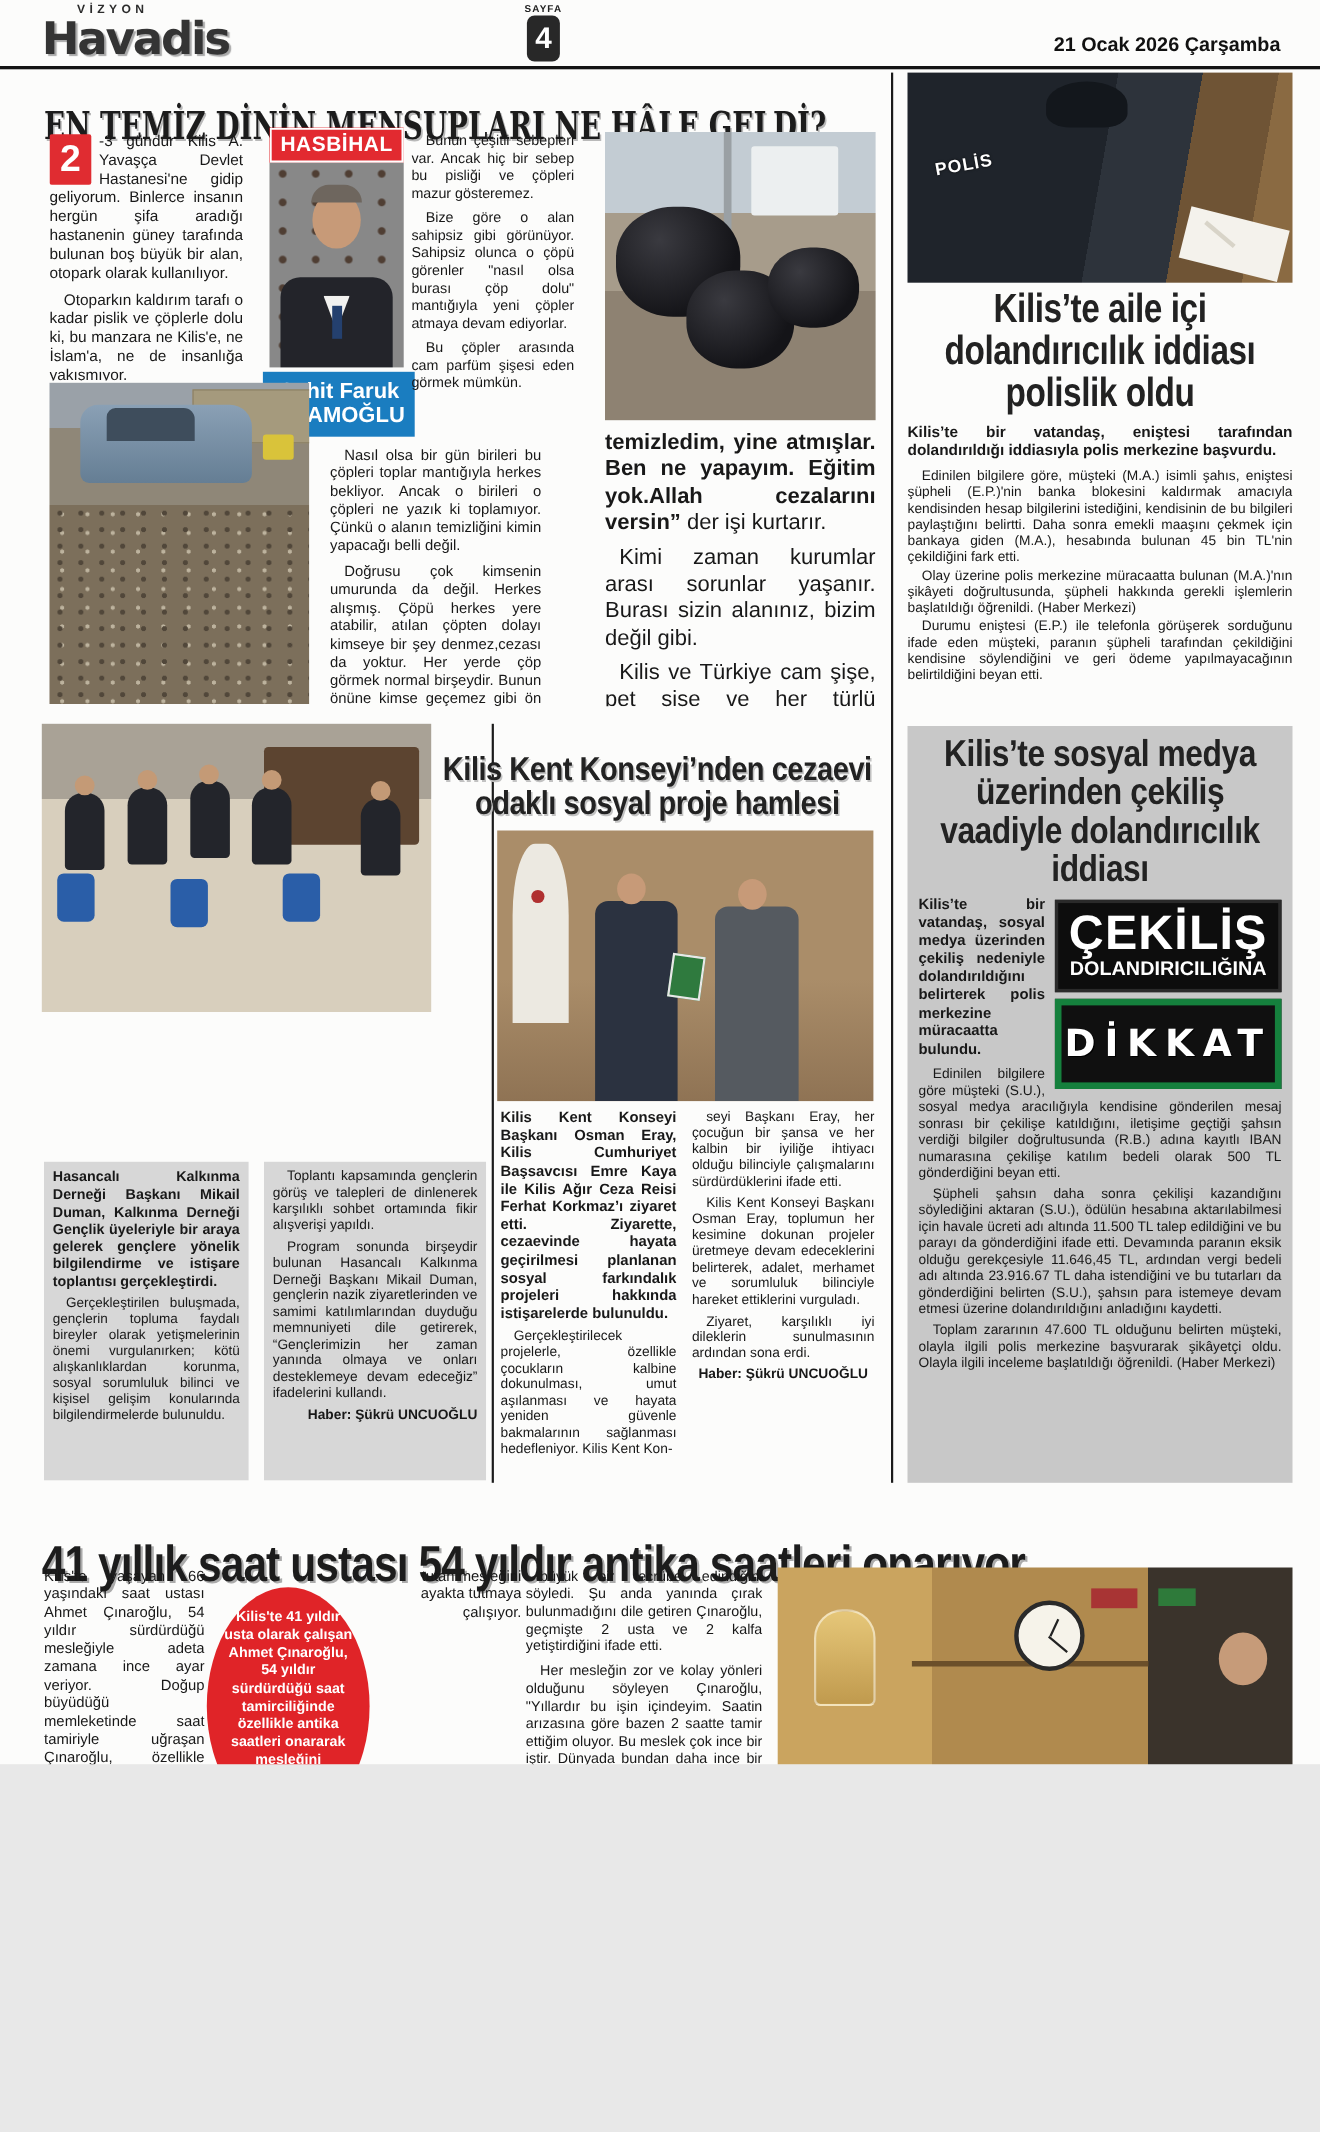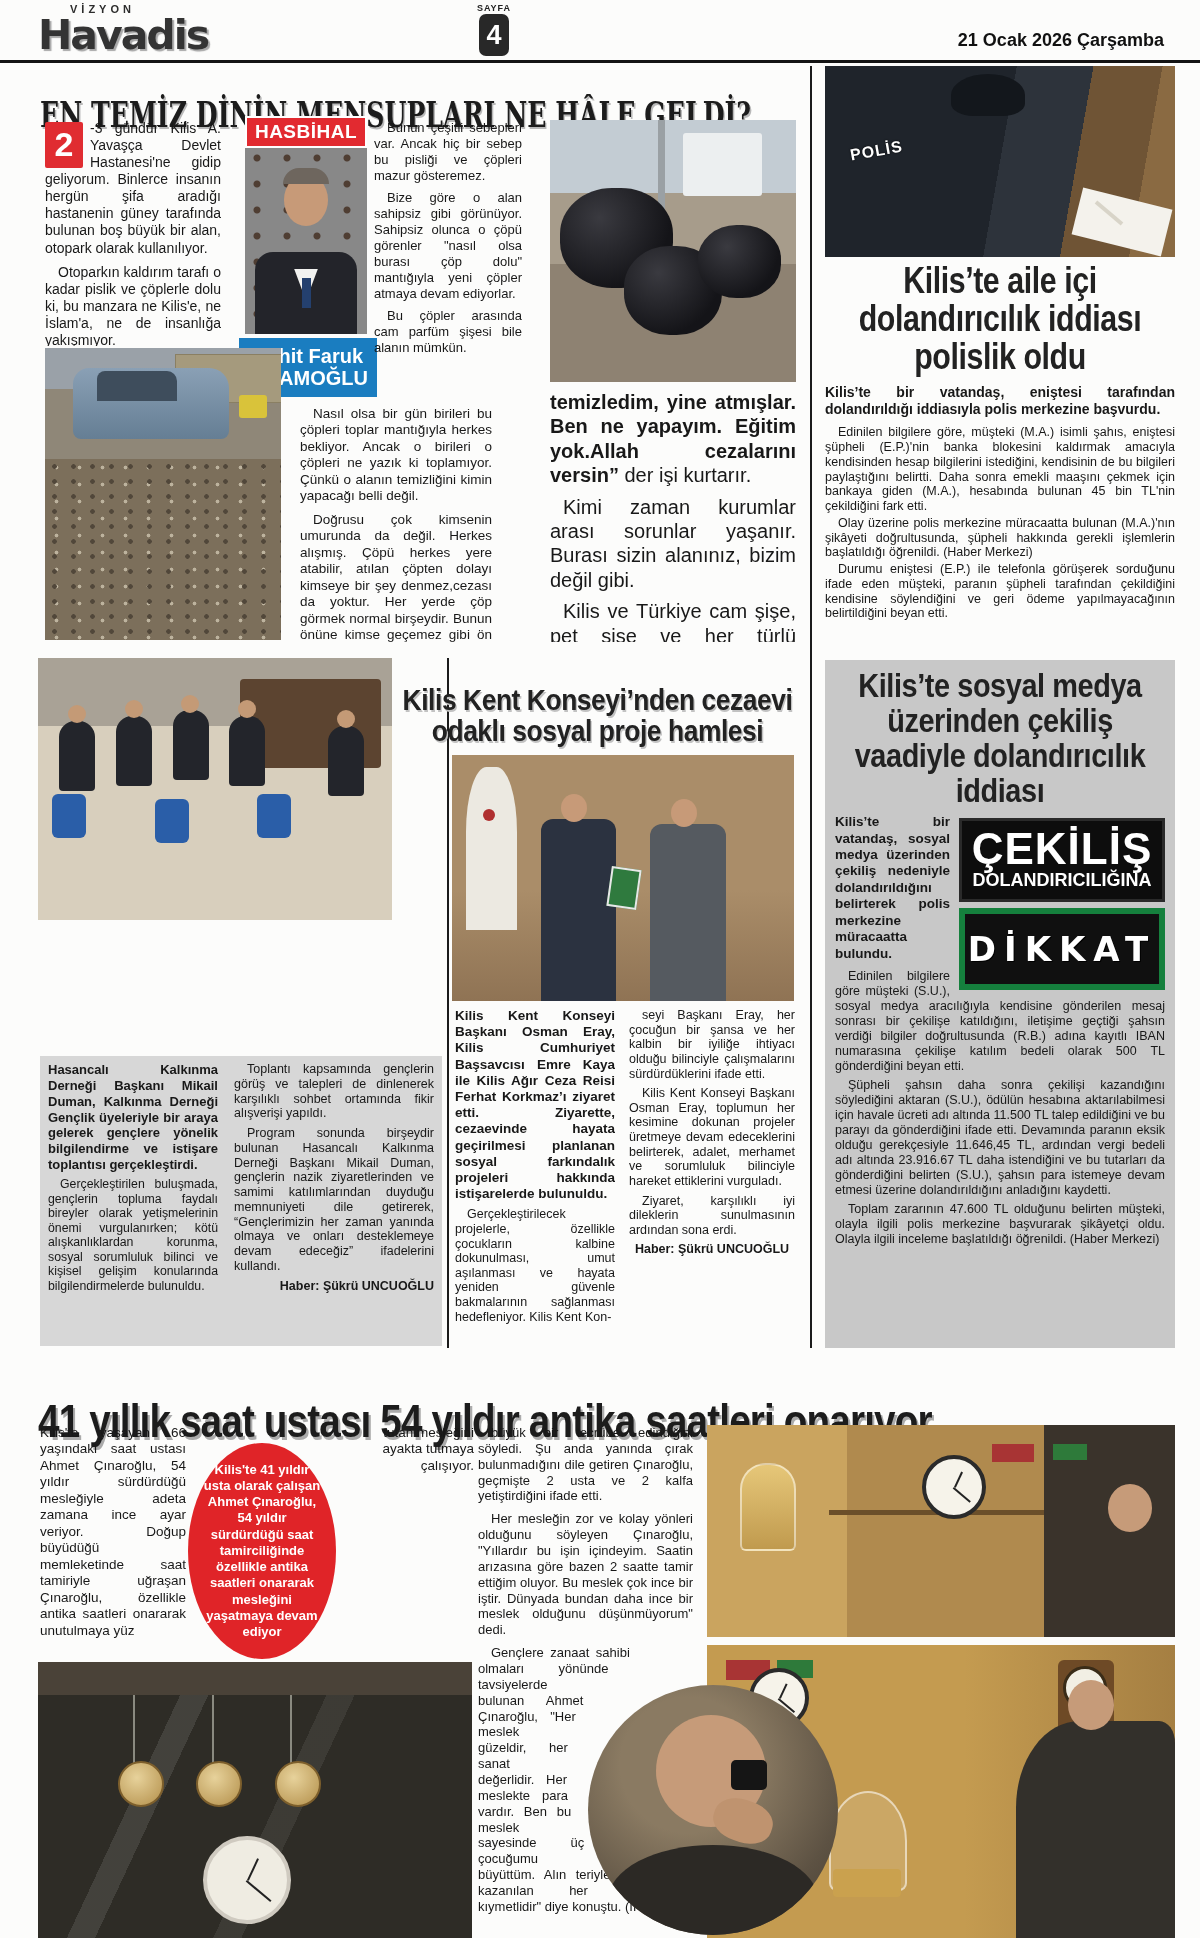--- a/index.html
+++ b/index.html
@@ -1,16 +1,16 @@
 <!DOCTYPE html>
 <html lang="tr"><head>
 <meta charset="utf-8">
 <style>
   html,body{margin:0;padding:0;background:#e8e8e8}
-  .page{position:relative;width:1200px;height:1938px;background:#fcfcfb;
+  .page{position:relative;width:1200px;height:1604px;background:#fcfcfb;
         font-family:"Liberation Sans",sans-serif;color:#181818;overflow:hidden;margin:0 auto}
   p{margin:0 0 7px 0;text-align:justify;line-height:1.22}
   .ind{text-indent:13px}
   b,.bold{font-weight:bold}
 
   
   .masthead{position:absolute;left:0;top:0;width:1200px;height:60px}
   .brand{position:absolute;left:38px;top:4px;line-height:1}
   .brand-top{font-size:11px;font-weight:bold;letter-spacing:4px;color:#2c2c2c;margin-left:32px}
   .brand-name{font-family:"DejaVu Sans",sans-serif;font-size:41px;font-weight:bold;
@@ -102,21 +102,21 @@
   .ph-youth{left:38px;top:658px;width:354px;height:262px;
             background:linear-gradient(180deg,#a9a296 0 26%,#d8cfbd 26% 100%)}
   .y-desk{position:absolute;right:3%;top:8%;width:40%;height:34%;background:#5c4430;border-radius:4px}
   .y-fig{position:absolute;width:36px;height:70px;background:#23252b;border-radius:16px 16px 4px 4px}
   .y-head{position:absolute;width:18px;height:18px;border-radius:50%;background:#c49a76}
   .y-chair{position:absolute;width:34px;height:44px;background:#2a5ea8;border-radius:6px}
 
   .art-hasancali-h2{position:absolute;left:38px;top:926px;width:354px}
   .art-hasancali-h2 .h-cond{margin-left:-31px;width:416px;font-size:35px;transform:scaleX(.85);transform-origin:center top;
                             text-shadow:1.5px 1.5px 0 #bdbdbd}
-  .hs-cols{position:absolute;left:40px;top:1056px;width:402px;height:290px;display:flex;gap:0;overflow:hidden}
+  .hs-cols{position:absolute;left:40px;top:1056px;width:402px;height:290px;display:flex;gap:14px;overflow:hidden}
   .hs-col1{width:186px;background:#d7d7d7;padding:6px 8px;box-sizing:border-box;overflow:hidden}
   .hs-col1 .lead{font-weight:bold;font-size:13px;line-height:1.22;text-align:justify}
   .hs-col1 .rest{font-size:12.3px;line-height:1.18;text-align:justify;text-indent:12px;margin-top:4px}
   .hs-col2{flex:1;background:#d7d7d7;padding:6px 8px;box-sizing:border-box;font-size:12.5px;overflow:hidden}
   .hs-col2 p{line-height:1.18;margin-bottom:5px}
   .byline{font-weight:bold;text-align:right;font-size:12.5px}
 
   
   .art-konsey-h2{position:absolute;left:400px;top:660px;width:395px}
   .art-konsey-h2 .h-cond{margin-left:-27px;width:449px;font-size:30px;transform:scaleX(.88);transform-origin:center top;
@@ -237,21 +237,21 @@
       <div class="a-tie"></div>
       <div class="a-head"></div>
       <div class="a-hair"></div>
     </div>
     <div class="author-name">Cahit Faruk İSLAMOĞLU</div>
   </div>
 
   <div class="am-colC">
     <p class="ind">Bunun çeşitli sebepleri var. Ancak hiç bir sebep bu pisliği ve çöpleri  mazur gösteremez.</p>
     <p class="ind">Bize göre o alan sahipsiz gibi görünüyor. Sahipsiz olunca o çöpü görenler "nasıl olsa burası çöp dolu" mantığıyla yeni çöpler atmaya devam ediyorlar.</p>
-    <p class="ind">Bu çöpler arasında cam parfüm şişesi bile alanın mümkün.</p>
+    <p class="ind">Bu çöpler arasında cam parfüm şişesi eden görmek mümkün.</p>
   </div>
 
   <div class="photo ph-trash">
     <div class="t-van"></div>
     <div class="t-pole"></div>
     <div class="t-bag t-bag1"></div>
     <div class="t-bag t-bag2"></div>
     <div class="t-bag t-bag3"></div>
   </div>
 

